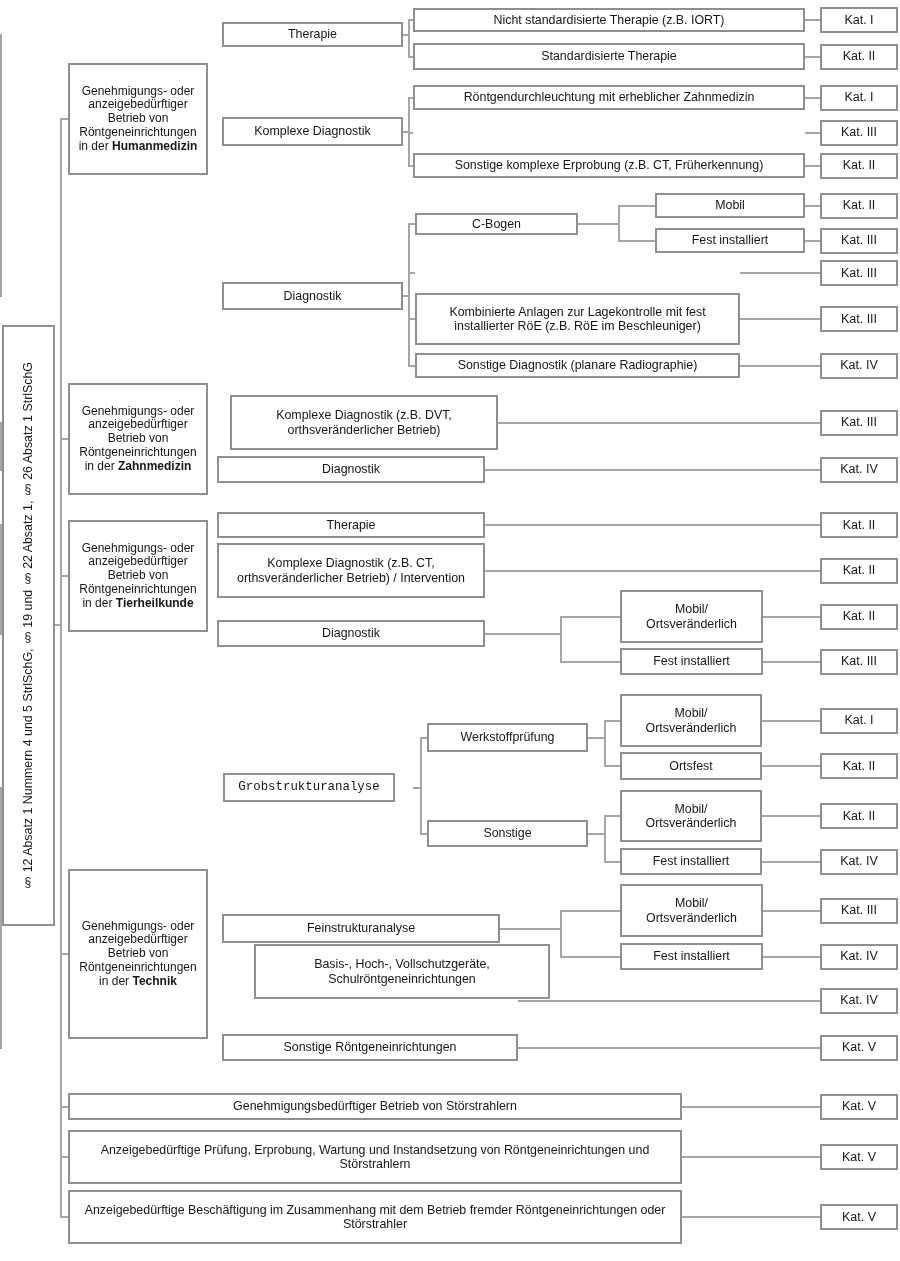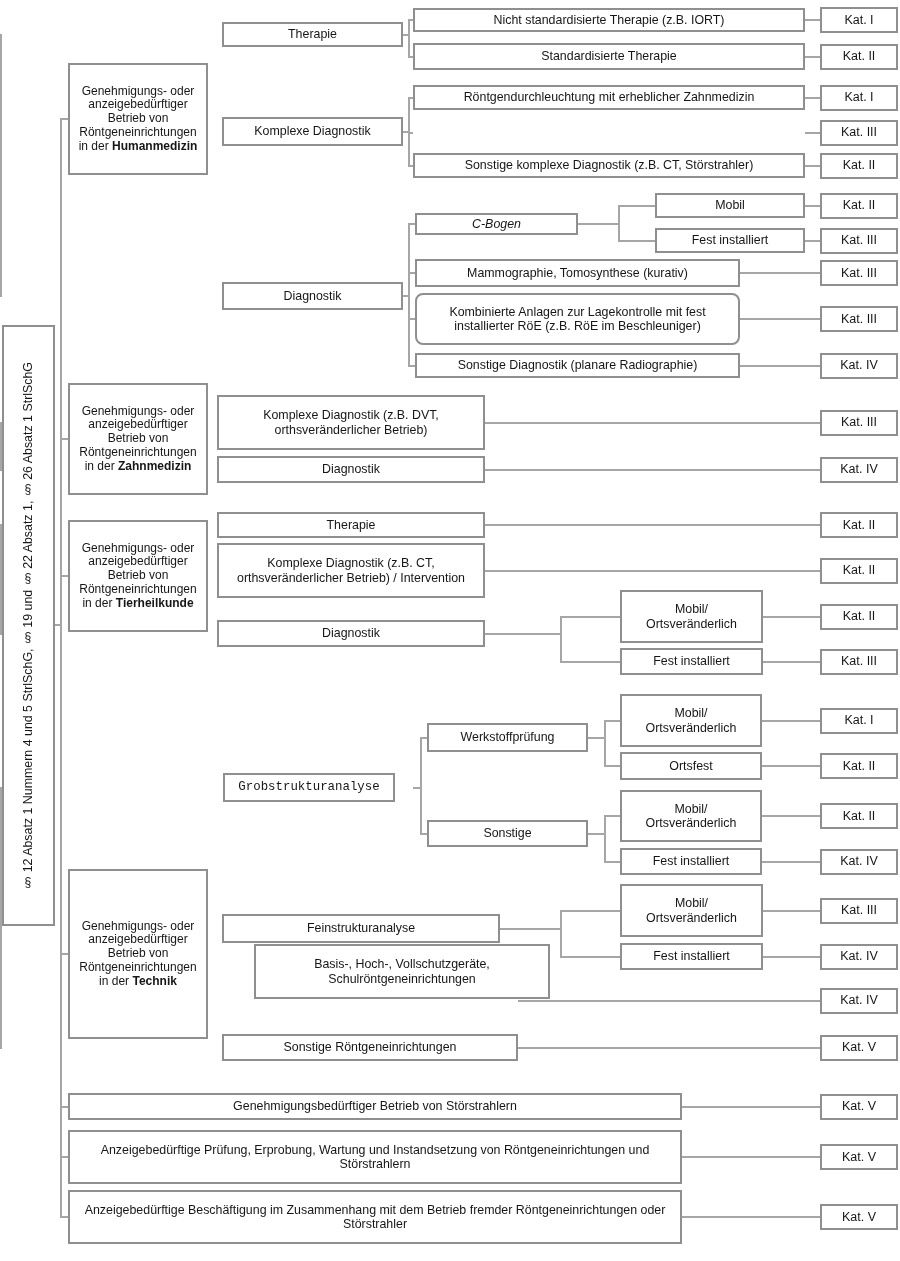--- a/index.html
+++ b/index.html
@@ -58,69 +58,68 @@
     <div class="line" style="left: 805px; top: 96.5px; width: 15px; height: 2px;"></div>
     <div class="node kat" style="left: 820px; top: 84.5px; width: 78px; height: 26px;">
       <span>Kat. I</span>
     </div>
     <div class="line" style="left: 408px; top: 131.5px; width: 5px; height: 2px;"></div>
     <div class="line" style="left: 805px; top: 131.5px; width: 15px; height: 2px;"></div>
     <div class="node kat" style="left: 820px; top: 119.5px; width: 78px; height: 26px;">
       <span>Kat. III</span>
     </div>
     <div class="line" style="left: 408px; top: 164.5px; width: 5px; height: 2px;"></div>
-    <div class="node" style="left: 413px; top: 153px; width: 392px; height: 25px;"><span>Sonstige komplexe Diagnostik (z.B. CT, Störstrahler)</span></div>
+    <div class="node" style="left: 413px; top: 153px; width: 392px; height: 25px;"><span>Sonstige komplexe Erprobung (z.B. CT, Früherkennung)</span></div>
     <div class="line" style="left: 805px; top: 164.5px; width: 15px; height: 2px;"></div>
     <div class="node kat" style="left: 820px; top: 152.5px; width: 78px; height: 26px;">
       <span>Kat. II</span>
     </div>
     <div class="line" style="top: 295px; height: 2px;"></div>
     <div class="node" style="left: 222px; top: 282px; width: 181px; height: 28px;"><span>Diagnostik</span></div>
     <div class="line" style="left: 403px; top: 295px; width: 5px; height: 2px;"></div>
     <div class="line" style="left: 408px; top: 223px; width: 2px; height: 143.5px;"></div>
     <div class="line" style="left: 408px; top: 223px; width: 7px; height: 2px;"></div>
-    <div class="node" style="left: 415px; top: 213px; width: 163px; height: 22px; font-style: italic;"><span>C-Bogen</span></div>
+    <div class="node" style="left: 415px; top: 213px; width: 163px; height: 22px;"><span>C-Bogen</span></div>
     <div class="line" style="left: 578px; top: 223px; width: 40px; height: 2px;"></div>
     <div class="line" style="left: 618px; top: 204.5px; width: 2px; height: 37px;"></div>
     <div class="line" style="left: 618px; top: 204.5px; width: 37px; height: 2px;"></div>
     <div class="node" style="left: 655px; top: 193px; width: 150px; height: 25px;"><span>Mobil</span></div>
     <div class="line" style="left: 805px; top: 204.5px; width: 15px; height: 2px;"></div>
     <div class="node kat" style="left: 820px; top: 192.5px; width: 78px; height: 26px;">
       <span>Kat. II</span>
     </div>
     <div class="line" style="left: 618px; top: 239.5px; width: 37px; height: 2px;"></div>
     <div class="node" style="left: 655px; top: 228px; width: 150px; height: 25px;"><span>Fest installiert</span></div>
     <div class="line" style="left: 805px; top: 239.5px; width: 15px; height: 2px;"></div>
     <div class="node kat" style="left: 820px; top: 227.5px; width: 78px; height: 26px;">
       <span>Kat. III</span>
     </div>
     <div class="line" style="left: 408px; top: 272px; width: 7px; height: 2px;"></div>
-    <div class="node" style="left: 415px; top: 259px; width: 325px; height: 28px;"><span>Mammographie, Tomosynthese (kurativ)</span></div>
     <div class="line" style="left: 740px; top: 272px; width: 80px; height: 2px;"></div>
     <div class="node kat" style="left: 820px; top: 260px; width: 78px; height: 26px;">
       <span>Kat. III</span>
     </div>
     <div class="line" style="left: 408px; top: 318px; width: 7px; height: 2px;"></div>
-    <div class="node" style="left: 415px; top: 293px; width: 325px; height: 52px; border-radius: 8px;"><span>Kombinierte Anlagen zur Lagekontrolle mit fest installierter RöE (z.B. RöE im Beschleuniger)</span></div>
+    <div class="node" style="left: 415px; top: 293px; width: 325px; height: 52px;"><span>Kombinierte Anlagen zur Lagekontrolle mit fest installierter RöE (z.B. RöE im Beschleuniger)</span></div>
     <div class="line" style="left: 740px; top: 318px; width: 80px; height: 2px;"></div>
     <div class="node kat" style="left: 820px; top: 306px; width: 78px; height: 26px;">
       <span>Kat. III</span>
     </div>
     <div class="line" style="left: 408px; top: 364.5px; width: 7px; height: 2px;"></div>
     <div class="node" style="left: 415px; top: 353px; width: 325px; height: 25px;"><span>Sonstige Diagnostik (planare Radiographie)</span></div>
     <div class="line" style="left: 740px; top: 364.5px; width: 80px; height: 2px;"></div>
     <div class="node kat" style="left: 820px; top: 352.5px; width: 78px; height: 26px;">
       <span>Kat. IV</span>
     </div>
     <div class="line" style="left: 60px; top: 438px; width: 8px; height: 2px;"></div>
     <div class="node parent" style="left: 68px; top: 383px; width: 140px; height: 112px;"><span><span>Genehmigungs- oder anzeigebedürftiger Betrieb von Röntgeneinrichtungen in der</span> <span class="bold">Zahnmedizin</span></span></div>
     <div class="line" style="left: 208px; top: 438px; height: 2px;"></div>
     <div class="line" style="top: 421.5px; width: 2px; height: 49px;"></div>
     <div class="line" style="top: 421.5px; height: 2px;"></div>
-    <div class="node" style="left: 217px; top: 395px; width: 268px; height: 55px;"><span>Komplexe Diagnostik (z.B. DVT,
+    <div class="node" style="left: 230px; top: 395px; width: 268px; height: 55px;"><span>Komplexe Diagnostik (z.B. DVT,
 orthsveränderlicher Betrieb)</span></div>
     <div class="line" style="left: 485px; top: 421.5px; width: 335px; height: 2px;"></div>
     <div class="node kat" style="left: 820px; top: 409.5px; width: 78px; height: 26px;">
       <span>Kat. III</span>
     </div>
     <div class="line" style="top: 468.5px; height: 2px;"></div>
     <div class="node" style="left: 217px; top: 456px; width: 268px; height: 27px;"><span>Diagnostik</span></div>
     <div class="line" style="left: 485px; top: 468.5px; width: 335px; height: 2px;"></div>
     <div class="node kat" style="left: 820px; top: 456.5px; width: 78px; height: 26px;">
       <span>Kat. IV</span>

